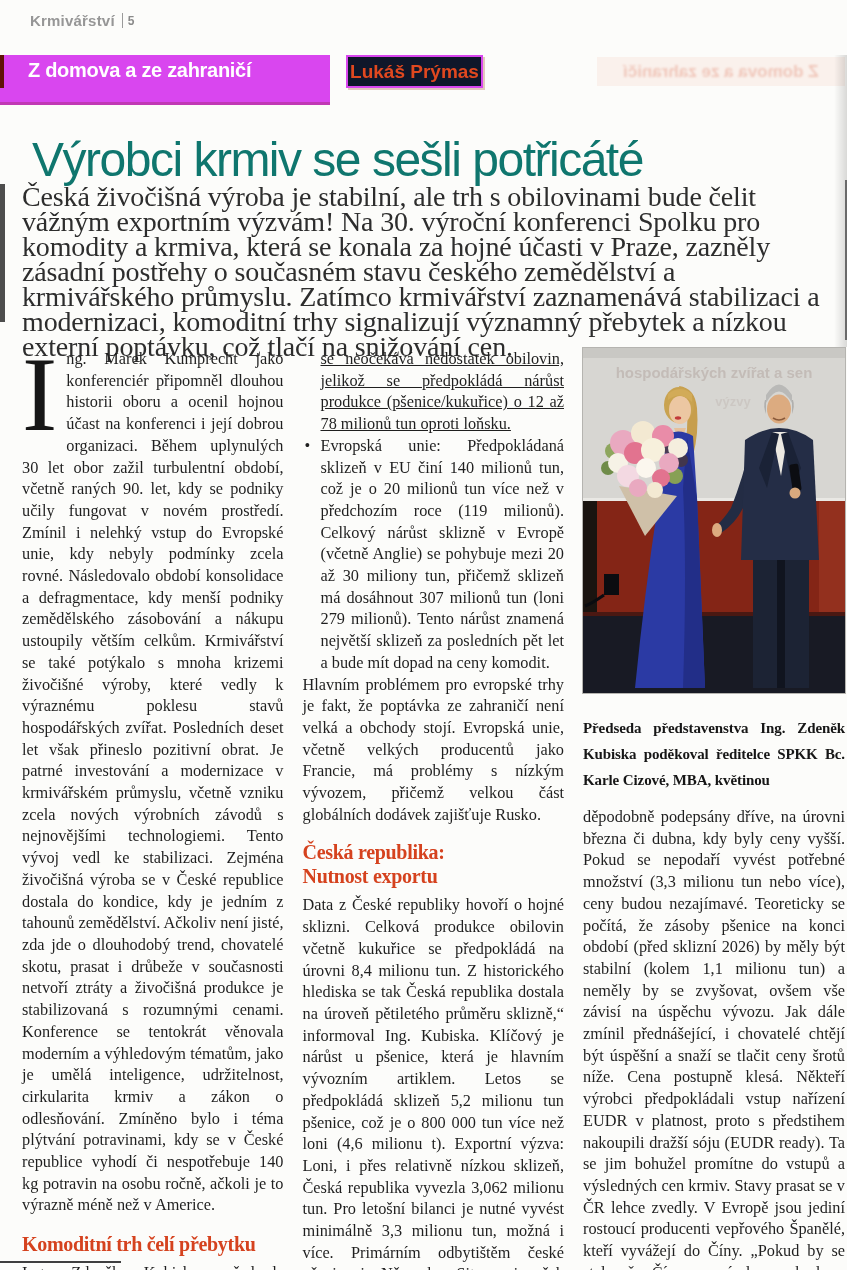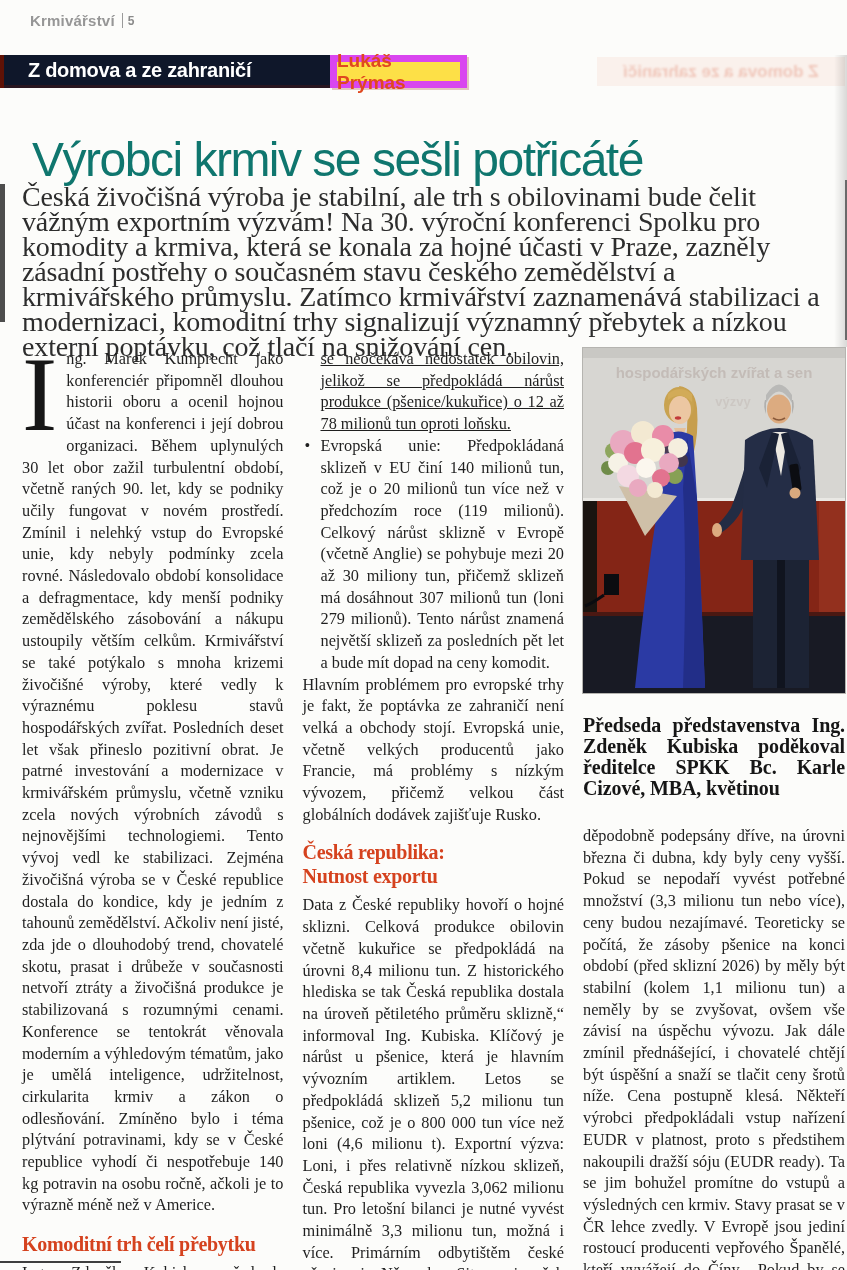--- a/index.html
+++ b/index.html
@@ -9,26 +9,26 @@
     font-family:"Liberation Serif",serif;color:#222;
   }
   
   .masthead{position:absolute;left:30px;top:12px;display:flex;align-items:center;
     font-family:"Liberation Sans",sans-serif;font-weight:bold;color:#969696;}
   .masthead .title{font-size:15px;letter-spacing:.2px;}
   .masthead .sep{width:1px;height:15px;background:#9a9a9a;margin:0 5px 0 7px;}
   .masthead .pnum{font-size:12px;color:#8a8a8a;}
   
   .banner-row{position:absolute;left:0;top:55px;width:847px;height:33px;}
-  .banner{position:absolute;left:0;top:0;width:330px;height:33px;background:#0f172a;
+  .banner{position:absolute;left:0;top:0;width:330px;height:50px;background:#d946ef;
     box-shadow:inset 0 -3px 0 rgba(120,20,5,.25);}
   .banner .label{position:absolute;left:28px;top:4px;color:#fff;
     font-family:"Liberation Sans",sans-serif;font-weight:bold;font-size:20px;letter-spacing:-.3px;}
-  .author-box{position:absolute;left:330px;top:0;width:137px;height:33px;background:#fde047;
-    border:7px solid #d946ef;box-sizing:border-box;display:flex;align-items:center;justify-content:center;
+  .author-box{position:absolute;left:346px;top:0;width:137px;height:33px;background:#0f172a;
+    border:2px solid #d946ef;box-sizing:border-box;display:flex;align-items:center;justify-content:center;
     box-shadow:2px 2px 0 rgba(150,40,10,.25);}
   .author-box .name{color:#e0481f;font-family:"Liberation Sans",sans-serif;font-weight:bold;font-size:19px;}
   .ghost-banner{position:absolute;left:597px;top:2px;width:248px;height:29px;
     background:rgba(232,110,78,.08);display:flex;align-items:center;justify-content:center;overflow:hidden;}
   .ghost-banner span{font-family:"Liberation Sans",sans-serif;font-weight:bold;font-size:17px;
     color:rgba(214,88,58,.28);transform:scaleX(-1);filter:blur(1px);white-space:nowrap;}
   
   .headline{position:absolute;left:20px;top:101px;width:810px;
     font-family:"Liberation Sans",sans-serif;font-weight:normal;font-size:48px;line-height:1.12;
     letter-spacing:-1.5px;color:#0f766e;margin-left:12px;}
@@ -44,22 +44,22 @@
   .subhead{font-family:"Liberation Serif",serif;font-weight:bold;color:#d5421e;
     font-size:20px;line-height:24px;letter-spacing:-.3px;margin:15px 0 6px 0;text-align:left;}
   .subhead.first{margin-top:16px;}
   .bullet{display:flex;margin:0;}
   .bullet .m{flex:none;width:16px;padding-left:2px;}
   .bullet .t{flex:1;text-align:justify;}
   .indented{padding-left:18px;text-decoration:underline;}
   
   .photo-wrap{width:262px;height:345px;margin-bottom:22px;outline:1px solid #b5b4b0;}
   .photo-wrap svg{display:block;}
-  .caption{font-weight:bold;font-size:20px;line-height:21px;text-align:justify;
-    letter-spacing:-.1px;color:#161616;margin-bottom:26px;}
+  .caption{font-weight:bold;font-size:15px;line-height:26px;text-align:justify;
+    letter-spacing:-.1px;color:#161616;margin-bottom:13px;}
   
   .edge-right-band{position:absolute;right:0;top:55px;width:13px;height:292px;
     background:linear-gradient(to right,rgba(0,0,0,0),rgba(0,0,0,.14));}
   .edge-right-line{position:absolute;right:0;top:180px;width:2px;height:160px;background:#6a6a6a;}
   .edge-left-banner{position:absolute;left:0;top:55px;width:4px;height:33px;background:#5f1206;}
   .edge-left-strip{position:absolute;left:0;top:184px;width:5px;height:138px;background:#2e2e2e;opacity:.85;}
   .bottom-rule{position:absolute;left:0px;top:1261px;width:121px;height:2px;background:#3f3f3f;}
 </style>
 </head>
 <body>

